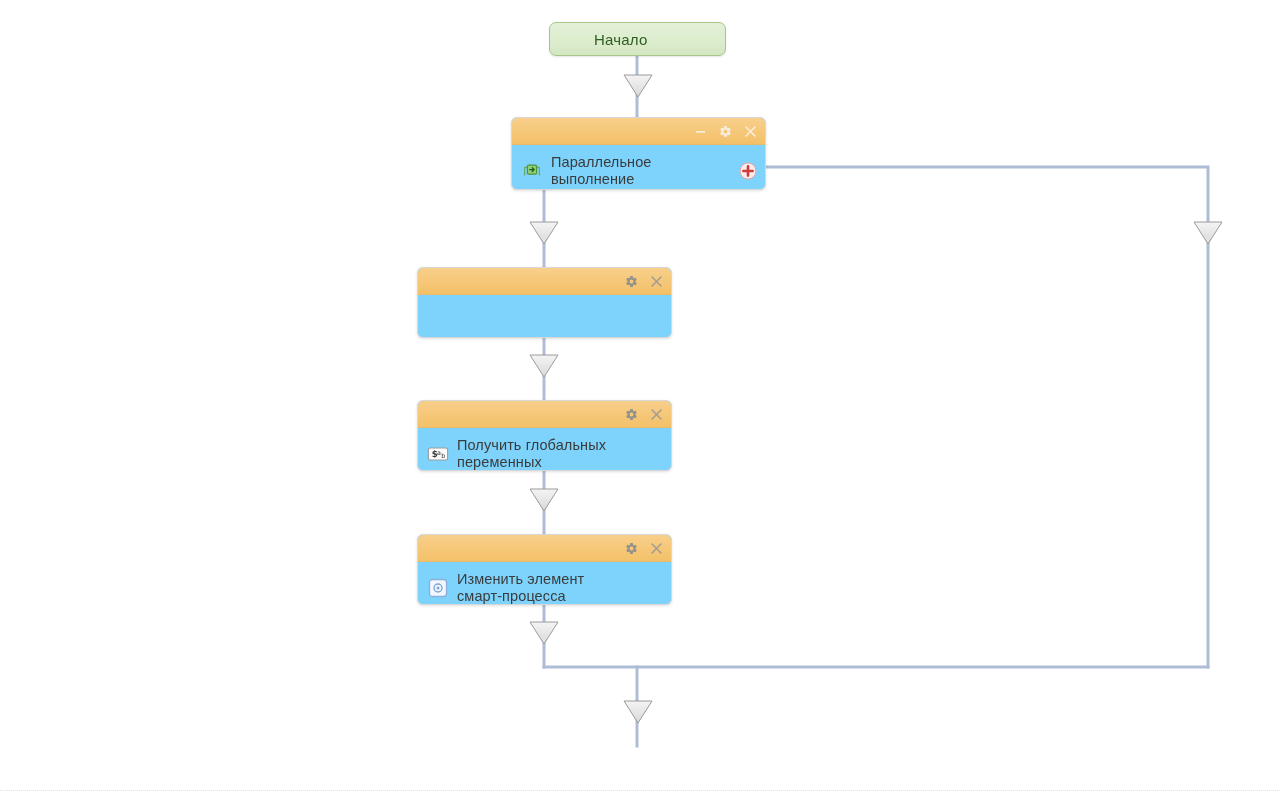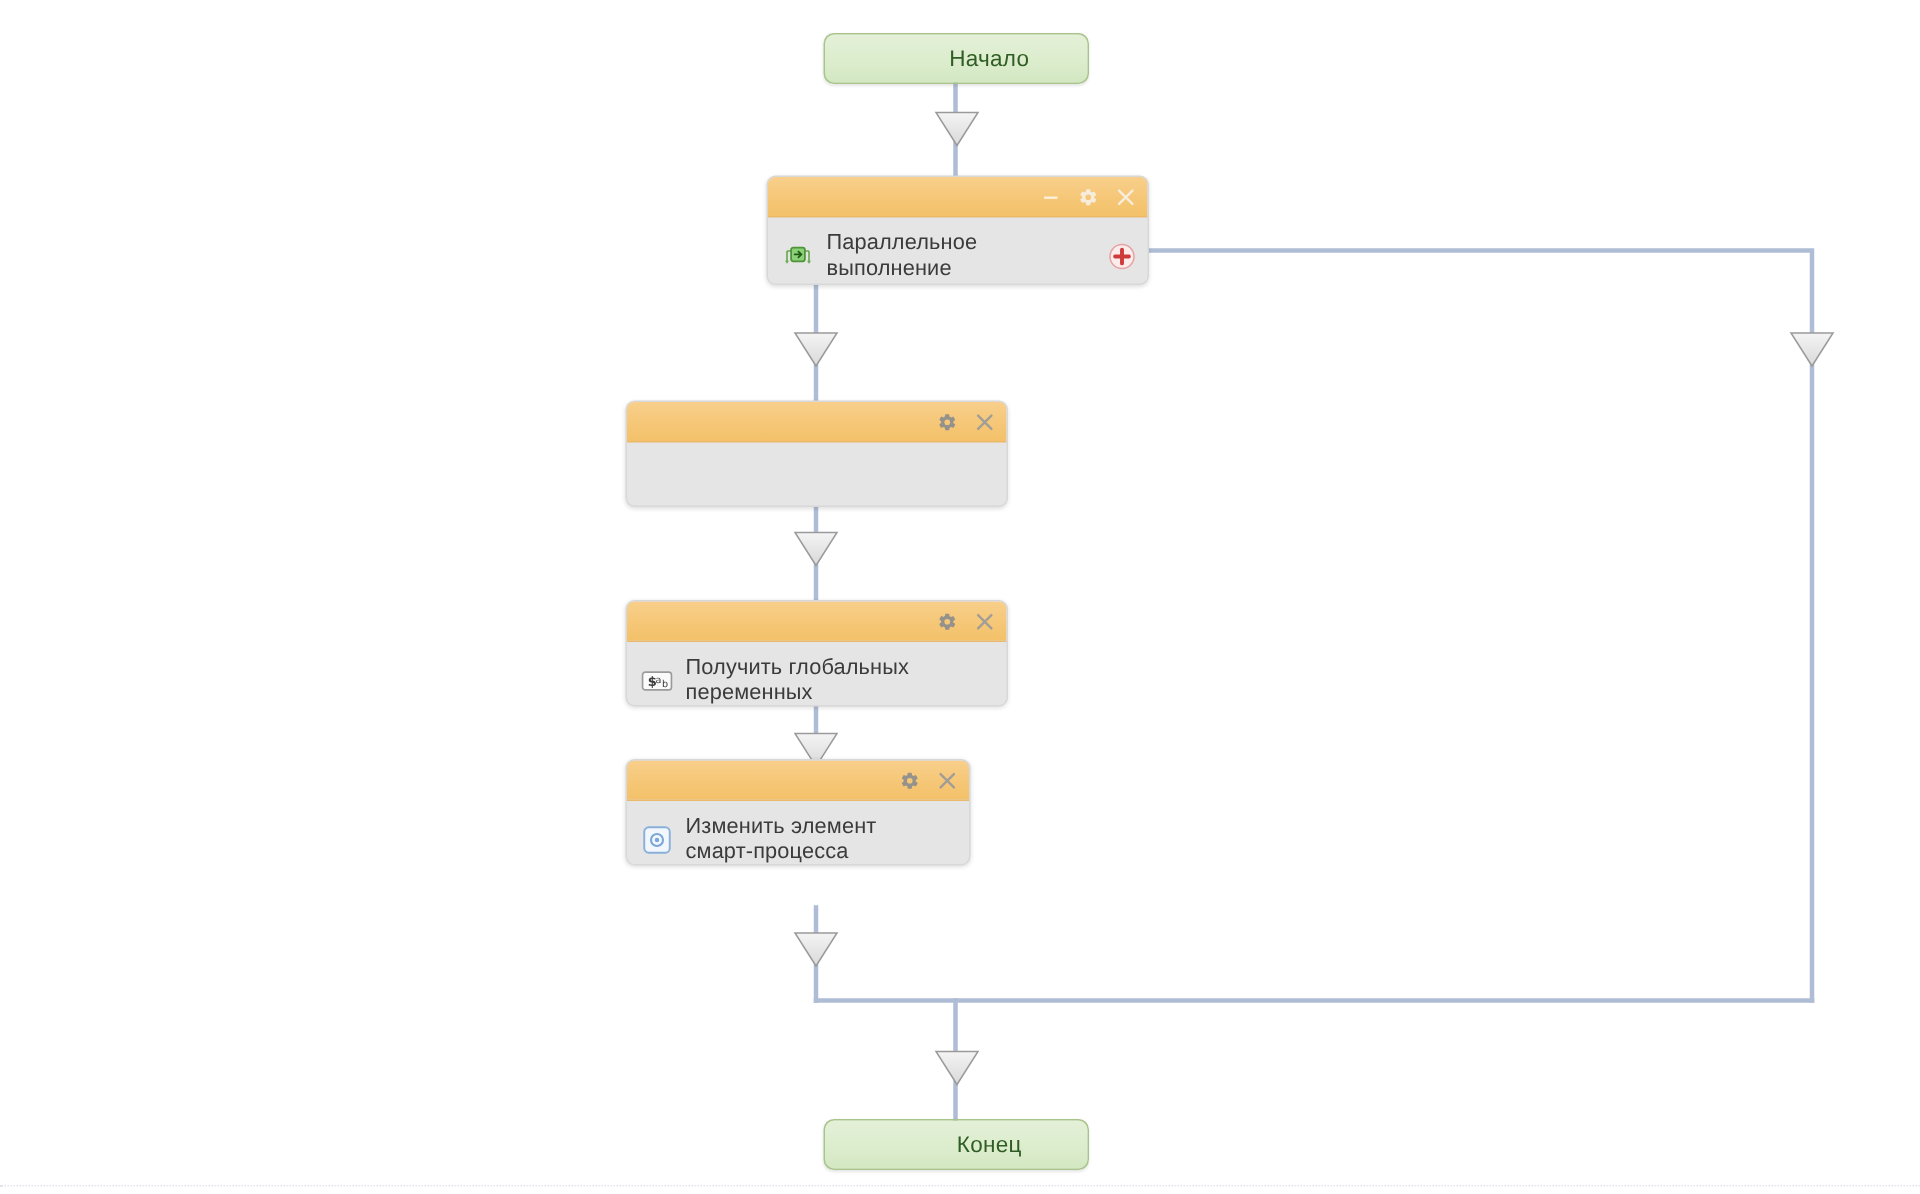--- a/index.html
+++ b/index.html
@@ -17,32 +17,32 @@
 
   
   .terminal{
     position:absolute;
     box-sizing:border-box;
     background:linear-gradient(180deg,#e4f0d8 0%,#dcedcd 55%,#d3e7c2 100%);
     border:1px solid #a8c48a;
     border-radius:7px;
     color:#335522;
     font-size:15px;
-    display:flex;align-items:center;justify-content:center;
+    display:flex;align-items:center;justify-content:flex-start;
     box-shadow:0 1px 2px rgba(0,0,0,.10);
     letter-spacing:.2px;
     padding-left:44px;
   }
   .terminal .tlabel{color:#2f5d23;}
 
   
   .block{
     position:absolute;
     box-sizing:border-box;
-    background:#e5e5e5;
+    background:#7dd3fc;
     border:1px solid #d8d8d8;
     border-radius:6px;
     box-shadow:0 1px 3px rgba(0,0,0,.13);
     overflow:hidden;
   }
   .bhead{
     height:26px;
     background:linear-gradient(180deg,#f8cf8b 0%,#f5c675 60%,#f3c169 100%);
     border-bottom:1px solid #eab96a;
     display:flex;align-items:center;justify-content:flex-end;
@@ -210,21 +210,21 @@
           <text x="5.2" y="13.6" font-family="DejaVu Sans, sans-serif" font-size="9.5" font-weight="bold" fill="#3a3a3a">$</text>
           <text x="11" y="11.3" font-family="DejaVu Sans, sans-serif" font-size="7" fill="#3a3a3a">a</text>
           <text x="15.6" y="14.6" font-family="DejaVu Sans, sans-serif" font-size="7" fill="#3a3a3a">b</text>
         </svg>
       </span>
       <span class="btitle">Получить глобальных
 переменных</span>
     </div>
   </div>
 
-  <div class="block" style="left:417px;top:506px;width:230px;height:71px;">
+  <div class="block" style="left:417px;top:534px;width:255px;height:71px;">
     <div class="bhead">
       <span class="hicon">
         <svg width="13" height="13" viewBox="0 0 24 24" fill="#8d8d8d">
           <path d="M19.4 13a7.6 7.6 0 0 0 .05-1 7.6 7.6 0 0 0-.06-1l2.1-1.6a.5.5 0 0 0 .12-.64l-2-3.46a.5.5 0 0 0-.6-.22l-2.49 1a7.3 7.3 0 0 0-1.7-1l-.38-2.65A.5.5 0 0 0 14 2h-4a.5.5 0 0 0-.49.42l-.38 2.65c-.6.25-1.17.58-1.7 1l-2.48-1a.5.5 0 0 0-.61.22l-2 3.46a.5.5 0 0 0 .12.63L4.56 11a7.9 7.9 0 0 0 0 2l-2.1 1.6a.5.5 0 0 0-.12.64l2 3.46c.13.22.39.3.61.22l2.49-1c.52.42 1.09.75 1.7 1l.38 2.65c.04.24.25.42.49.42h4c.24 0 .45-.18.49-.42l.38-2.65c.6-.25 1.17-.58 1.7-1l2.48 1c.23.08.48 0 .61-.22l2-3.46a.5.5 0 0 0-.12-.63L19.4 13zM12 15.5A3.5 3.5 0 1 1 12 8.5a3.5 3.5 0 0 1 0 7z"></path>
         </svg>
       </span>
       <span class="hicon">
         <svg width="13" height="13" viewBox="0 0 14 14">
           <path d="M2.2 2.2 L11.8 11.8 M11.8 2.2 L2.2 11.8" stroke="#9a9a9a" stroke-width="1.7" stroke-linecap="round"></path>
         </svg>
@@ -236,19 +236,16 @@
           <rect x="2.5" y="2.5" width="17" height="17" rx="3" fill="#f2f7fd" stroke="#8ab0da" stroke-width="1.3"></rect>
           <circle cx="11" cy="11" r="4" fill="none" stroke="#7ba7d6" stroke-width="1.4"></circle>
           <circle cx="11" cy="11" r="1.5" fill="#7ba7d6"></circle>
         </svg>
       </span>
       <span class="btitle">Изменить элемент
 смарт-процесса</span>
     </div>
   </div>
 
-  <div class="terminal" style="left:549px;top:746px;width:177px;height:34px;">
-    <span class="tlabel">Конец</span>
-  </div>
 
   <div class="dotline" style="top:790px;"></div>
 
 </div>
 
 </body></html>

